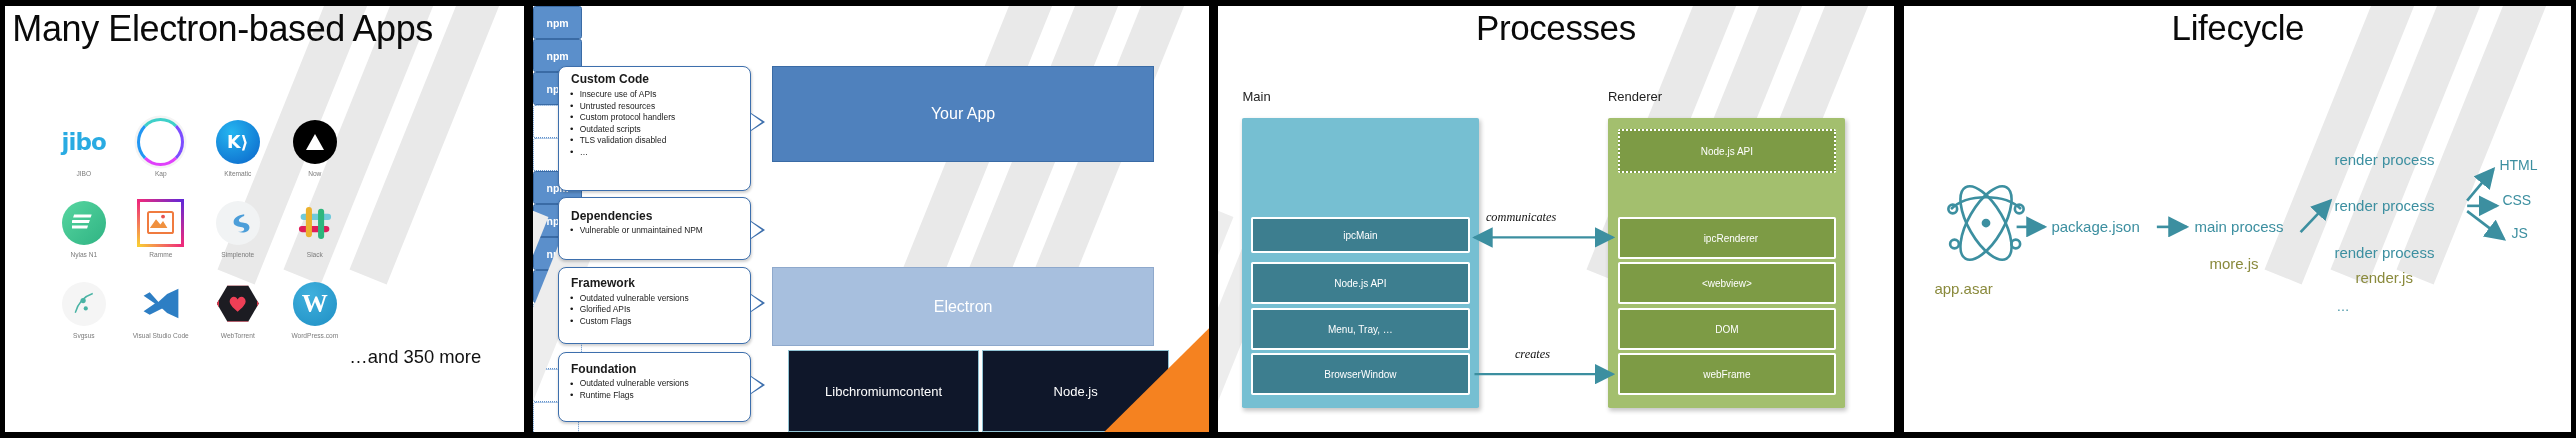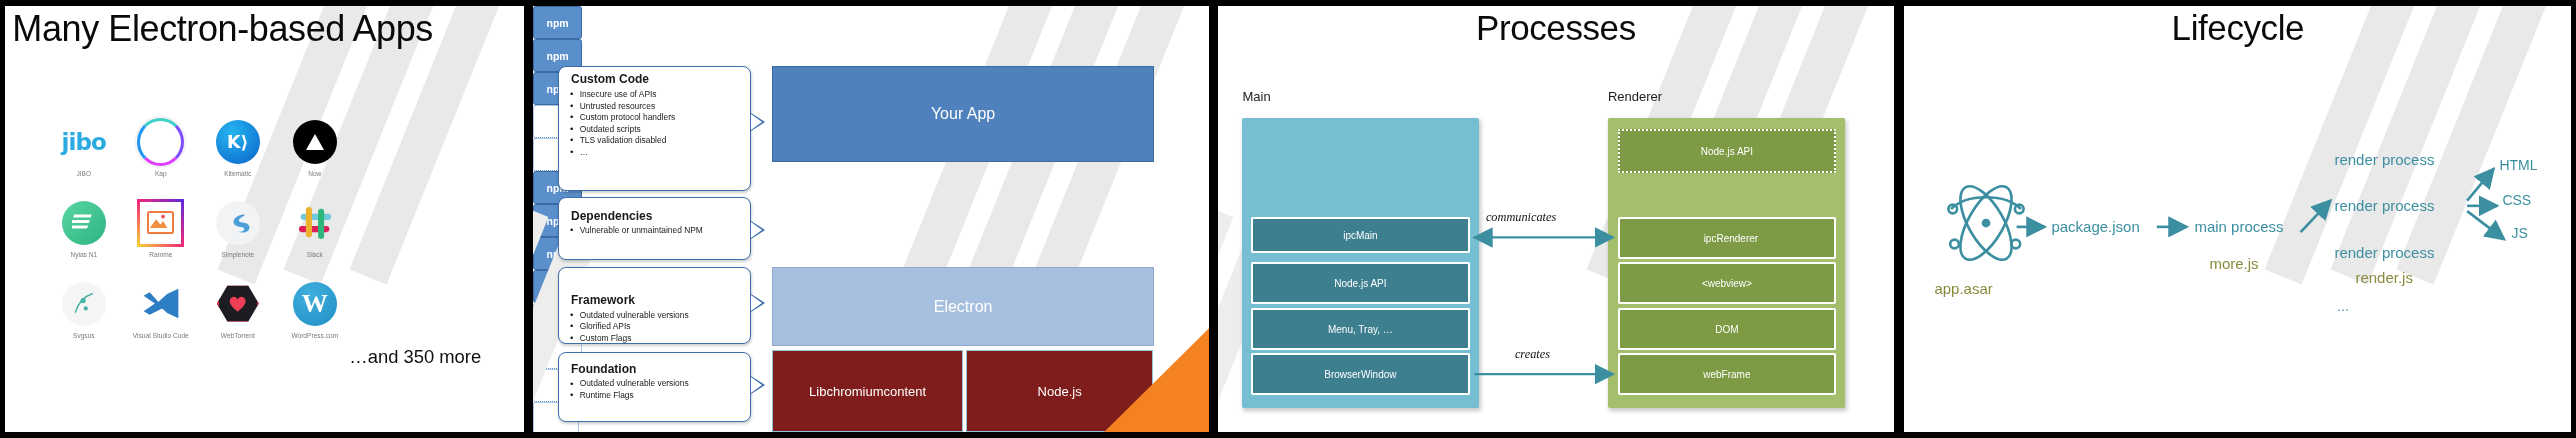--- a/index.html
+++ b/index.html
@@ -51,21 +51,21 @@
   .callout .ch{font-size:12px;font-weight:700;color:#1a1a1a;margin:5.3px 0 2.6px 12.3px;font-family:"Liberation Sans",sans-serif;}
   .callout ul{margin:0;padding:0 5.3px 0 21px;list-style:none;}
   .callout li{font-size:8.4px;color:#1a1a1a;line-height:11.6px;position:relative;font-family:"Liberation Sans",sans-serif;}
   .callout li:before{content:"\2022";position:absolute;left:-9.7px;top:-0.9px;color:#1a1a1a;font-size:9.7px;}
   .beak{position:absolute;width:0;height:0;border-top:9.7px solid transparent;border-bottom:9.7px solid transparent;border-left:14px solid #3d6fad;right:-15px;}
   .beak:after{content:"";position:absolute;width:0;height:0;border-top:8px solid transparent;border-bottom:8px solid transparent;border-left:11.4px solid #fff;left:-14px;top:-8px;}
 
   .box{position:absolute;box-sizing:border-box;display:flex;align-items:center;justify-content:center;color:#fff;font-family:"Liberation Sans",sans-serif;}
   .yourapp{background:#4f81bd;border:0.9px solid #3a6ba5;font-size:16px;}
   .electron{background:#a7bfde;border:0.9px solid #8fa9cc;font-size:16px;}
-  .found{background:#7f1d1d;border:0.9px solid #92c4d4;font-size:13px;}
+  .found{background:#0f172a;border:0.9px solid #92c4d4;font-size:13px;margin-left:16px;}
   .npm{background:#5b8fcb;border:1.3px solid #3a6ba5;border-radius:2.6px;font-size:10.5px;font-weight:700;box-sizing:border-box;}
   .npmghost{background:#fff;border:1.5px dotted #5b8fcb;border-radius:2.6px;box-sizing:border-box;}
   .orange-tri{position:absolute;right:0;bottom:0;width:105px;height:104px;background:#f58220;clip-path:polygon(100% 0,100% 100%,0 100%);}
 
   
   .plabel{position:absolute;font-size:13px;color:#222;font-family:"Liberation Sans",sans-serif;}
   .pcol{position:absolute;box-sizing:border-box;border-radius:1.8px;box-shadow:1.8px 2.6px 4.4px rgba(0,0,0,.22);}
   .pmain{background:#76bfd2;}
   .prend{background:#a3bf6e;}
   .pbox{position:absolute;box-sizing:border-box;display:flex;align-items:center;justify-content:center;color:#fff;font-size:10px;border:2.2px solid #fff;border-radius:1.8px;font-family:"Liberation Sans",sans-serif;}
@@ -257,21 +257,21 @@
 
     <div class="callout" style="left:24.6px;top:191px;width:193px;height:63px;">
       <div class="ch" style="margin-top:10.5px;">Dependencies</div>
       <ul>
         <li>Vulnerable or unmaintained NPM</li>
       </ul>
       <div class="beak" style="top:23px;"></div>
     </div>
 
     <div class="callout" style="left:24.6px;top:261px;width:193px;height:77px;">
-      <div class="ch" style="margin-top:25px;">Framework</div>
+      <div class="ch" style="margin-top:8px;">Framework</div>
       <ul>
         <li>Outdated vulnerable versions</li>
         <li>Glorified APIs</li>
         <li>Custom Flags</li>
       </ul>
       <div class="beak" style="top:26px;"></div>
     </div>
 
     <div class="callout" style="left:24.6px;top:346px;width:193px;height:70px;">
       <div class="ch" style="margin-top:8.8px;">Foundation</div>

